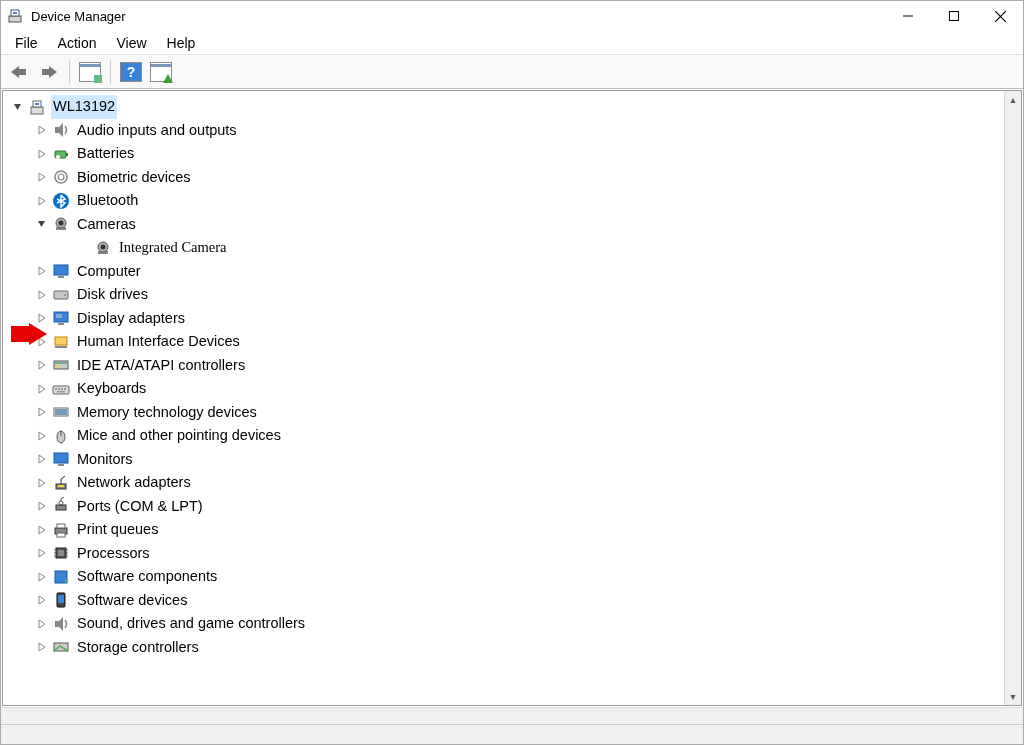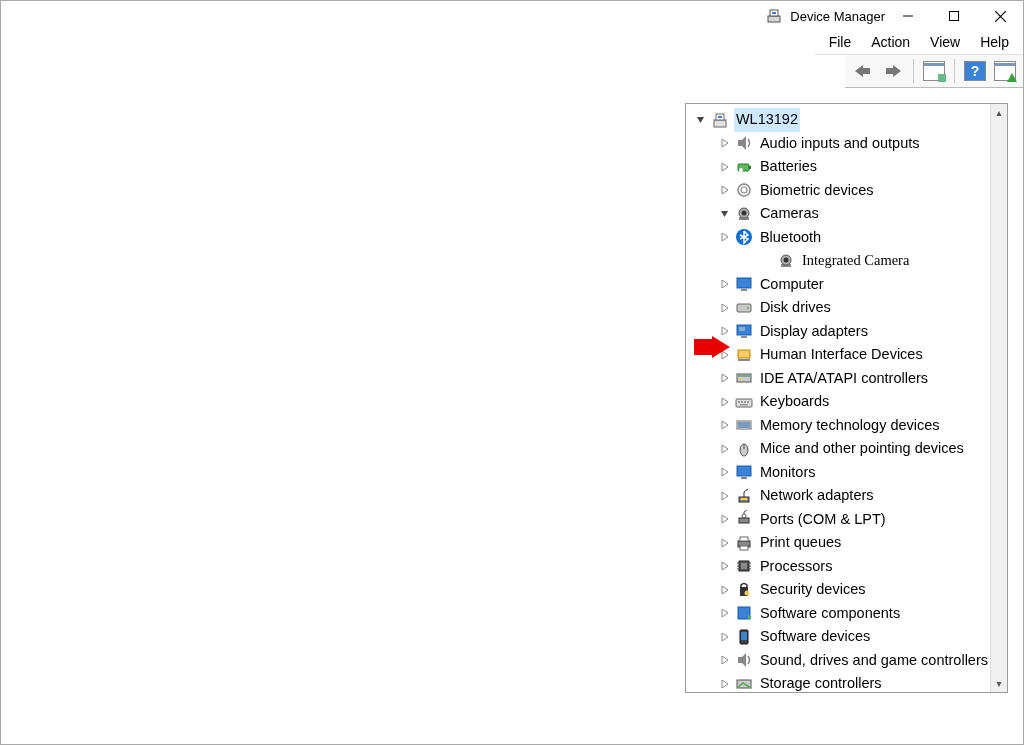--- a/index.html
+++ b/index.html
@@ -1,37 +1,37 @@
 <!DOCTYPE html>
 <html><head>
 <meta charset="utf-8">
 <style>
   * { box-sizing: border-box; }
   html, body { margin:0; padding:0; font-family: "Segoe UI", Tahoma, sans-serif; font-size:14px; color:#000; background:#fff; }
-  .window { width:1024px; height:745px; border:1px solid #aaa; display:flex; flex-direction:column; position:relative;align-items:flex-end; }
+  .window { width:1024px; height:745px; border:1px solid #aaa; display:flex; flex-direction:column; position:relative; }
   
   .titlebar { height:30px; display:flex; align-items:center; justify-content:space-between; padding-left:6px; }
   .title-left { display:flex; align-items:center; gap:8px; }
   .app-icon { width:16px; height:16px; }
   .title-text { font-size:13px; }
   .win-controls { display:flex; }
   .win-btn { width:46px; height:30px; display:flex; align-items:center; justify-content:center; cursor:default; }
   
   .menubar { height:24px; display:flex; align-items:center; padding:0 4px; border-bottom:1px solid #e1e1e1; }
   .menu-item { padding:0 10px; font-size:14px; cursor:default; }
   
   .toolbar { height:34px; display:flex; align-items:center; padding:0 4px; gap:2px; border-bottom:1px solid #bbb; background:#f8f8f8; }
   .tb-btn { width:28px; height:26px; display:flex; align-items:center; justify-content:center; border:1px solid transparent; cursor:default; }
   .tb-sep { width:1px; height:24px; background:#ccc; margin:0 4px; }
   .tb-box { width:22px; height:20px; border:1px solid #8a8a8a; background:#fff; position:relative; display:flex; align-items:center; justify-content:center; }
   .tb-box .bar { position:absolute; height:3px; left:0; right:0; background:#7a96b8; }
   .tb-box.prop .badge { position:absolute; right:-2px; bottom:-2px; width:8px; height:8px; background:#6b8; }
   .tb-box.update .tri { position:absolute; right:-2px; bottom:-2px; width:0;height:0;border-left:5px solid transparent;border-right:5px solid transparent;border-bottom:9px solid #3aa03a;}
   
-  .content { flex:1 1 auto; border:1px solid #9a9a9a; margin:15px; overflow:hidden; display:flex; position:relative; }
+  .content { flex:1 1 auto; border:1px solid #9a9a9a; margin:1px; overflow:hidden; display:flex; position:relative; }
   .tree { flex:1; overflow:auto; padding:4px 0 4px 4px; font-size:14.5px; line-height:23.5px; }
   .row { display:flex; align-items:center; height:23.5px; white-space:nowrap; cursor:default; }
   .expander { width:14px; text-align:center; color:#6b6b6b; font-size:11px; user-select:none; }
   .icon { width:20px; height:20px; display:flex; align-items:center; justify-content:center; margin-right:4px; }
   .label { padding:0 2px; }
   .selected { background:#cde8ff; }
   .vscroll { width:17px; background:#f0f0f0; border-left:1px solid #ddd; display:flex; flex-direction:column; align-items:center; justify-content:space-between; }
   .vscroll .arrow { width:100%; height:17px; display:flex; align-items:center; justify-content:center; color:#555; font-size:10px; }
   .hscroll { height:17px; background:#f0f0f0; border-top:1px solid #ddd; }
   .statusbar { height:20px; background:#f0f0f0; border-top:1px solid #ccc; }
@@ -181,45 +181,45 @@
             <svg width="18" height="18" viewBox="0 0 18 18">
               <circle cx="9" cy="9" r="6" fill="none" stroke="#888" stroke-width="1.5"></circle>
               <circle cx="9" cy="9" r="3" fill="none" stroke="#888" stroke-width="1.2"></circle>
             </svg>
           </span>
           <span class="label">Biometric devices</span>
         </div>
         <div class="row lv1">
           <span class="expander">
             <svg width="10" height="10">
+              <polygon points="2,1 8,5 2,9" fill="none" stroke="#888" stroke-width="1"></polygon>
+            </svg>
+          </span>
+          <span class="icon">
+            <svg width="18" height="18" viewBox="0 0 18 18">
+              <circle cx="9" cy="9" r="8" fill="#0a6ed1"></circle>
+              <path d="M9 3 L9 15 L13 11 L5 7 M9 3 L13 7 L5 11" fill="none" stroke="#fff" stroke-width="1.5"></path>
+            </svg>
+          </span>
+          <span class="label">Bluetooth</span>
+        </div>
+        <div class="row lv1">
+          <span class="expander">
+            <svg width="10" height="10">
               <polygon points="1,2 8,2 4.5,8" fill="#444"></polygon>
             </svg>
           </span>
           <span class="icon">
             <svg width="18" height="18" viewBox="0 0 18 18">
               <rect x="4" y="12" width="10" height="3" fill="#888"></rect>
               <circle cx="9" cy="8" r="5" fill="#b0b0b0" stroke="#555"></circle>
               <circle cx="9" cy="8" r="2.5" fill="#333"></circle>
             </svg>
           </span>
           <span class="label">Cameras</span>
-        </div>
-        <div class="row lv1">
-          <span class="expander">
-            <svg width="10" height="10">
-              <polygon points="2,1 8,5 2,9" fill="none" stroke="#888" stroke-width="1"></polygon>
-            </svg>
-          </span>
-          <span class="icon">
-            <svg width="18" height="18" viewBox="0 0 18 18">
-              <circle cx="9" cy="9" r="8" fill="#0a6ed1"></circle>
-              <path d="M9 3 L9 15 L13 11 L5 7 M9 3 L13 7 L5 11" fill="none" stroke="#fff" stroke-width="1.5"></path>
-            </svg>
-          </span>
-          <span class="label">Bluetooth</span>
         </div>
         <div class="row lv2">
           <span class="expander"></span>
           <span class="icon">
             <svg width="18" height="18" viewBox="0 0 18 18">
               <rect x="4" y="12" width="10" height="3" fill="#888"></rect>
               <circle cx="9" cy="8" r="5" fill="#b0b0b0" stroke="#555"></circle>
               <circle cx="9" cy="8" r="2.5" fill="#333"></circle>
             </svg>
           </span>
@@ -423,35 +423,20 @@
           <span class="label">Processors</span>
         </div>
         <div class="row lv1">
           <span class="expander">
             <svg width="10" height="10">
               <polygon points="2,1 8,5 2,9" fill="none" stroke="#888" stroke-width="1"></polygon>
             </svg>
           </span>
           <span class="icon">
             <svg width="18" height="18" viewBox="0 0 18 18">
-              <rect x="5" y="6" width="8" height="9" fill="#333"></rect>
-              <path d="M6 6 L6 4 Q9 1 12 4 L12 6" fill="none" stroke="#333" stroke-width="1.5"></path>
-              <circle cx="12" cy="12" r="2.5" fill="#ec5"></circle>
-            </svg>
-          </span>
-          <span class="label">Security devices</span>
-        </div>
-        <div class="row lv1">
-          <span class="expander">
-            <svg width="10" height="10">
-              <polygon points="2,1 8,5 2,9" fill="none" stroke="#888" stroke-width="1"></polygon>
-            </svg>
-          </span>
-          <span class="icon">
-            <svg width="18" height="18" viewBox="0 0 18 18">
               <rect x="3" y="3" width="12" height="12" fill="#3a82d7" stroke="#1a5aa7"></rect>
               <polygon points="13,11 17,13 13,15" fill="#5b5"></polygon>
             </svg>
           </span>
           <span class="label">Software components</span>
         </div>
         <div class="row lv1">
           <span class="expander">
             <svg width="10" height="10">
               <polygon points="2,1 8,5 2,9" fill="none" stroke="#888" stroke-width="1"></polygon>

